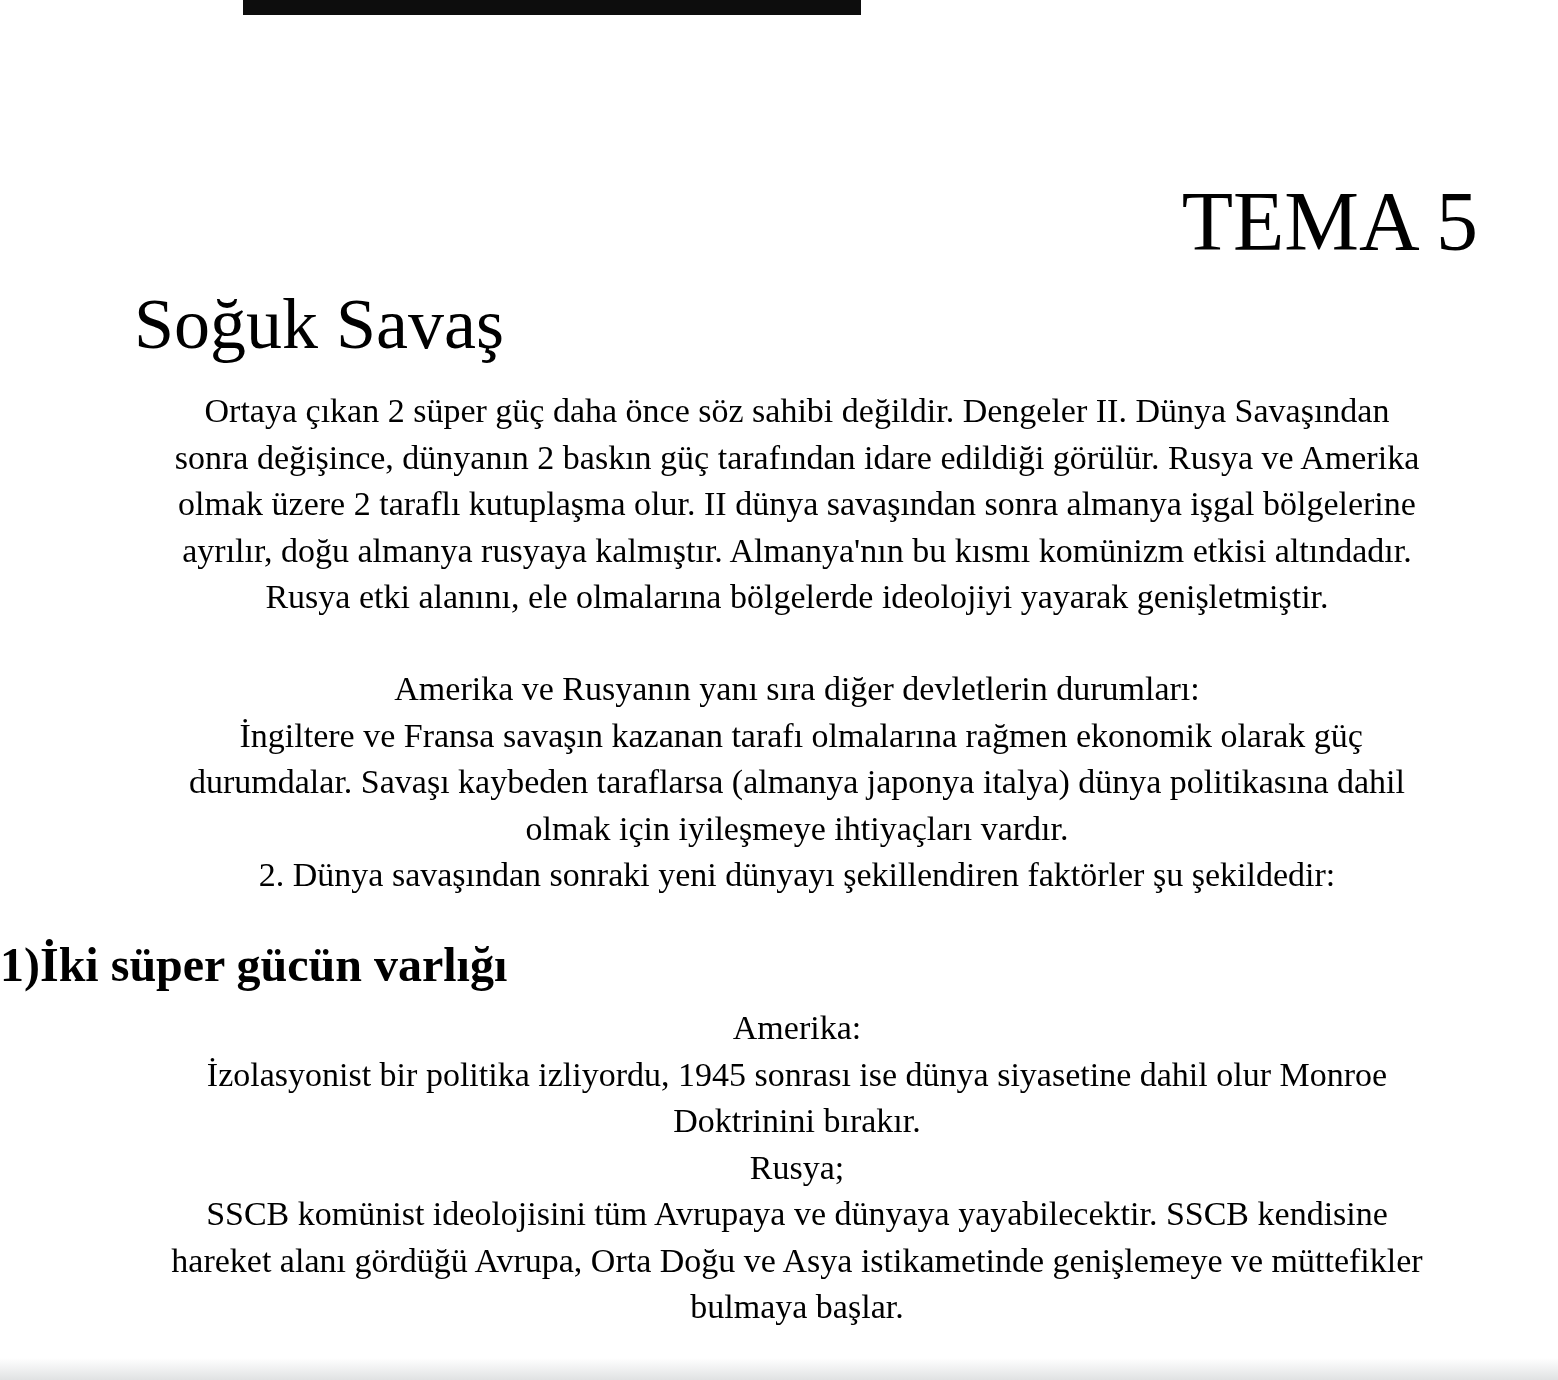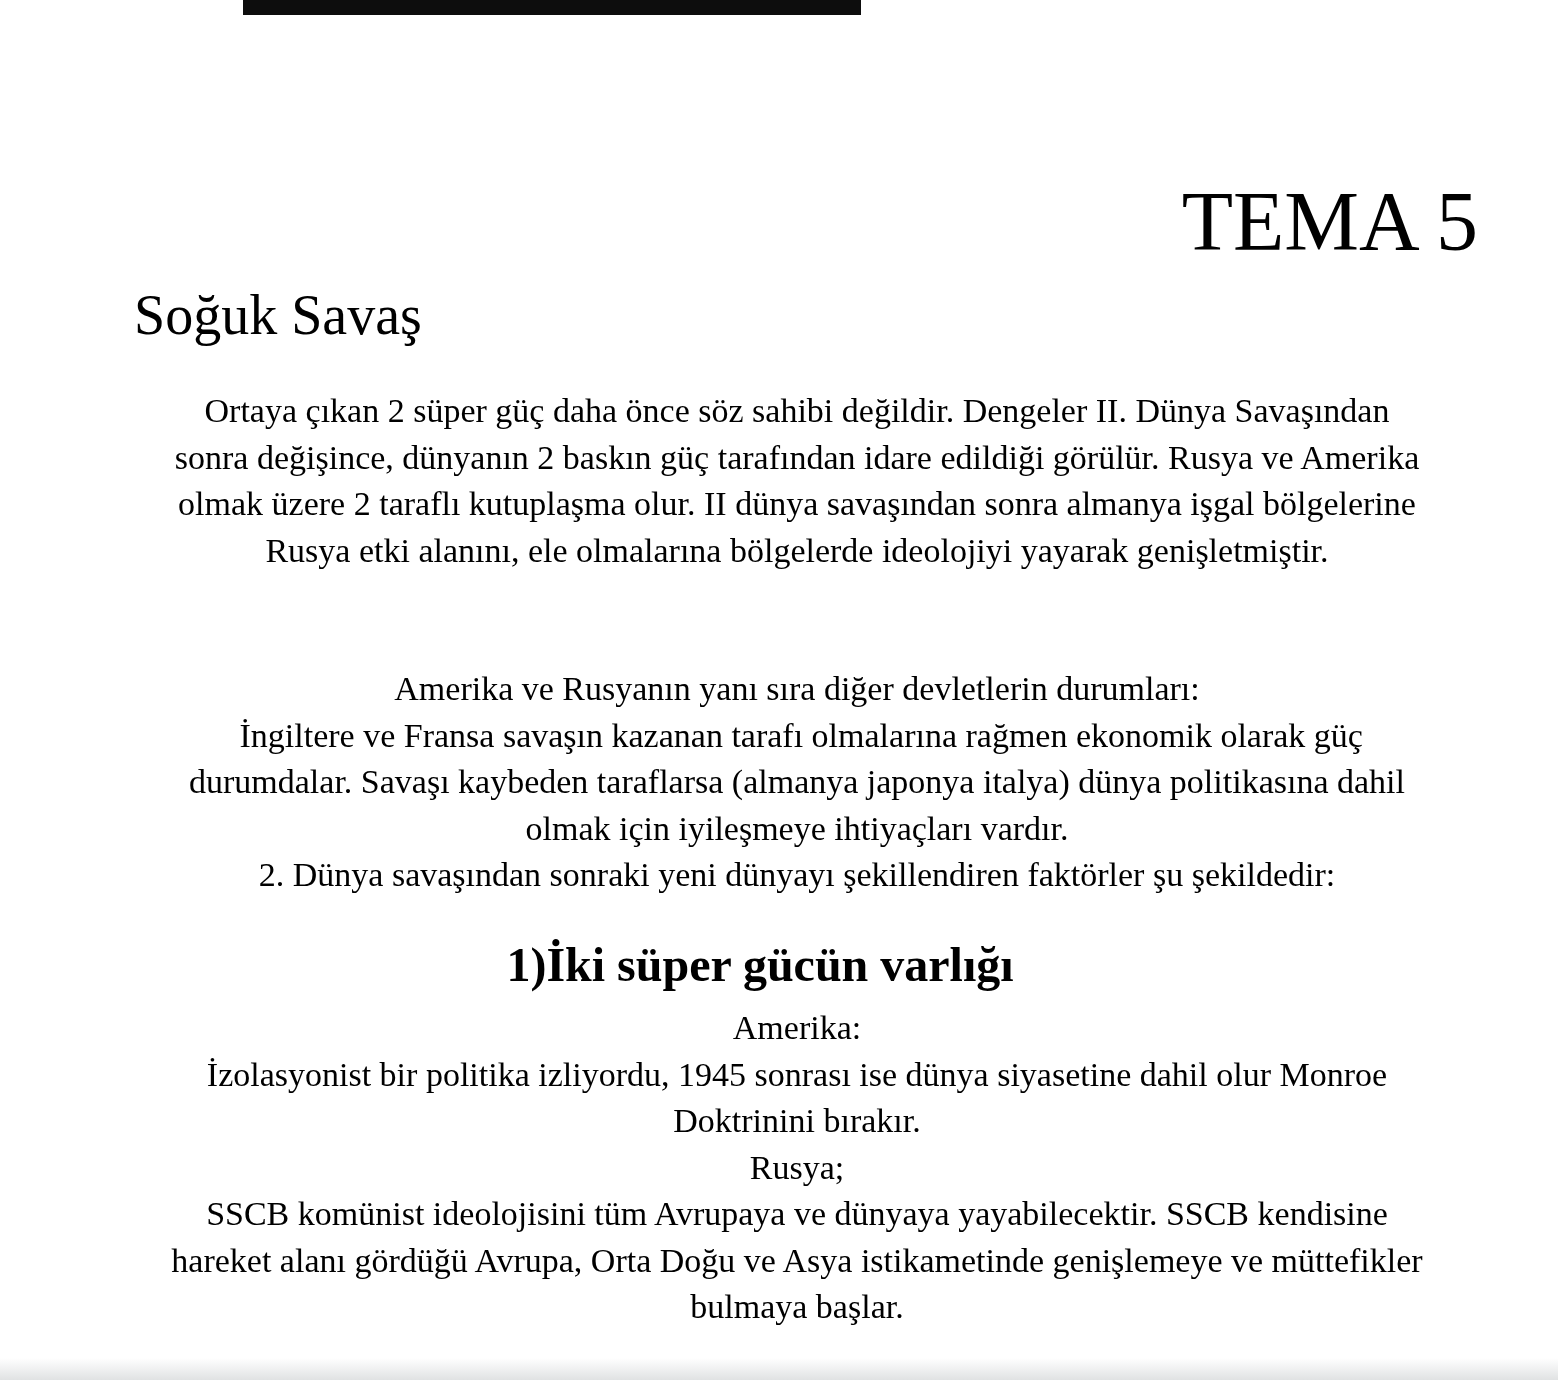--- a/index.html
+++ b/index.html
@@ -31,45 +31,44 @@
     width: 1478px;
     text-align: right;
     font-size: 84px;
     line-height: 1.1;
     white-space: pre;
   }
   .doc-heading {
     position: absolute;
     left: 134px;
     top: 285px;
-    font-size: 56px;
+    font-size: 72px;
     line-height: 1.1;
     white-space: pre;
   }
   .para {
     position: absolute;
     left: 96px;
     right: 60px;
     font-size: 34px;
   }
   .para .line {
     height: 46.5px;
     line-height: 46.5px;
     white-space: pre;
     text-align: center;
   }
   .para-1 { top: 388px; }
   .para-2 { top: 666px; }
   .para-3 { top: 1005px; }
   .section-heading {
     position: absolute;
-    left: 15px;
+    left: 0;
     top: 930px;
     width: 1490px;
-    text-align: center;
     font-size: 48px;
     font-weight: bold;
     line-height: 70px;
     white-space: pre;
   }
   .bottom-shadow {
     position: absolute;
     left: 0;
     bottom: 0;
     width: 100%;
@@ -86,20 +85,21 @@
   <div class="top-bar"></div>
 
   <div class="doc-title">TEMA 5</div>
 
   <div class="doc-heading">Soğuk Savaş</div>
 
   <div class="para para-1">
     <div class="line">Ortaya çıkan 2 süper güç daha önce söz sahibi değildir. Dengeler II. Dünya Savaşından</div>
     <div class="line">sonra değişince, dünyanın 2 baskın güç tarafından idare edildiği görülür. Rusya ve Amerika</div>
     <div class="line">olmak üzere 2 taraflı kutuplaşma olur. II dünya savaşından sonra almanya işgal bölgelerine</div>
+    <div class="line">ayrılır, doğu almanya rusyaya kalmıştır. Almanya'nın bu kısmı komünizm etkisi altındadır.</div>
     <div class="line">Rusya etki alanını, ele olmalarına bölgelerde ideolojiyi yayarak genişletmiştir.</div>
   </div>
 
   <div class="para para-2">
     <div class="line">Amerika ve Rusyanın yanı sıra diğer devletlerin durumları:</div>
     <div class="line"> İngiltere ve Fransa savaşın kazanan tarafı olmalarına rağmen ekonomik olarak güç</div>
     <div class="line">durumdalar. Savaşı kaybeden taraflarsa (almanya japonya italya) dünya politikasına dahil</div>
     <div class="line">olmak için iyileşmeye ihtiyaçları vardır.</div>
     <div class="line">2. Dünya savaşından sonraki yeni dünyayı şekillendiren faktörler şu şekildedir:</div>
   </div>

